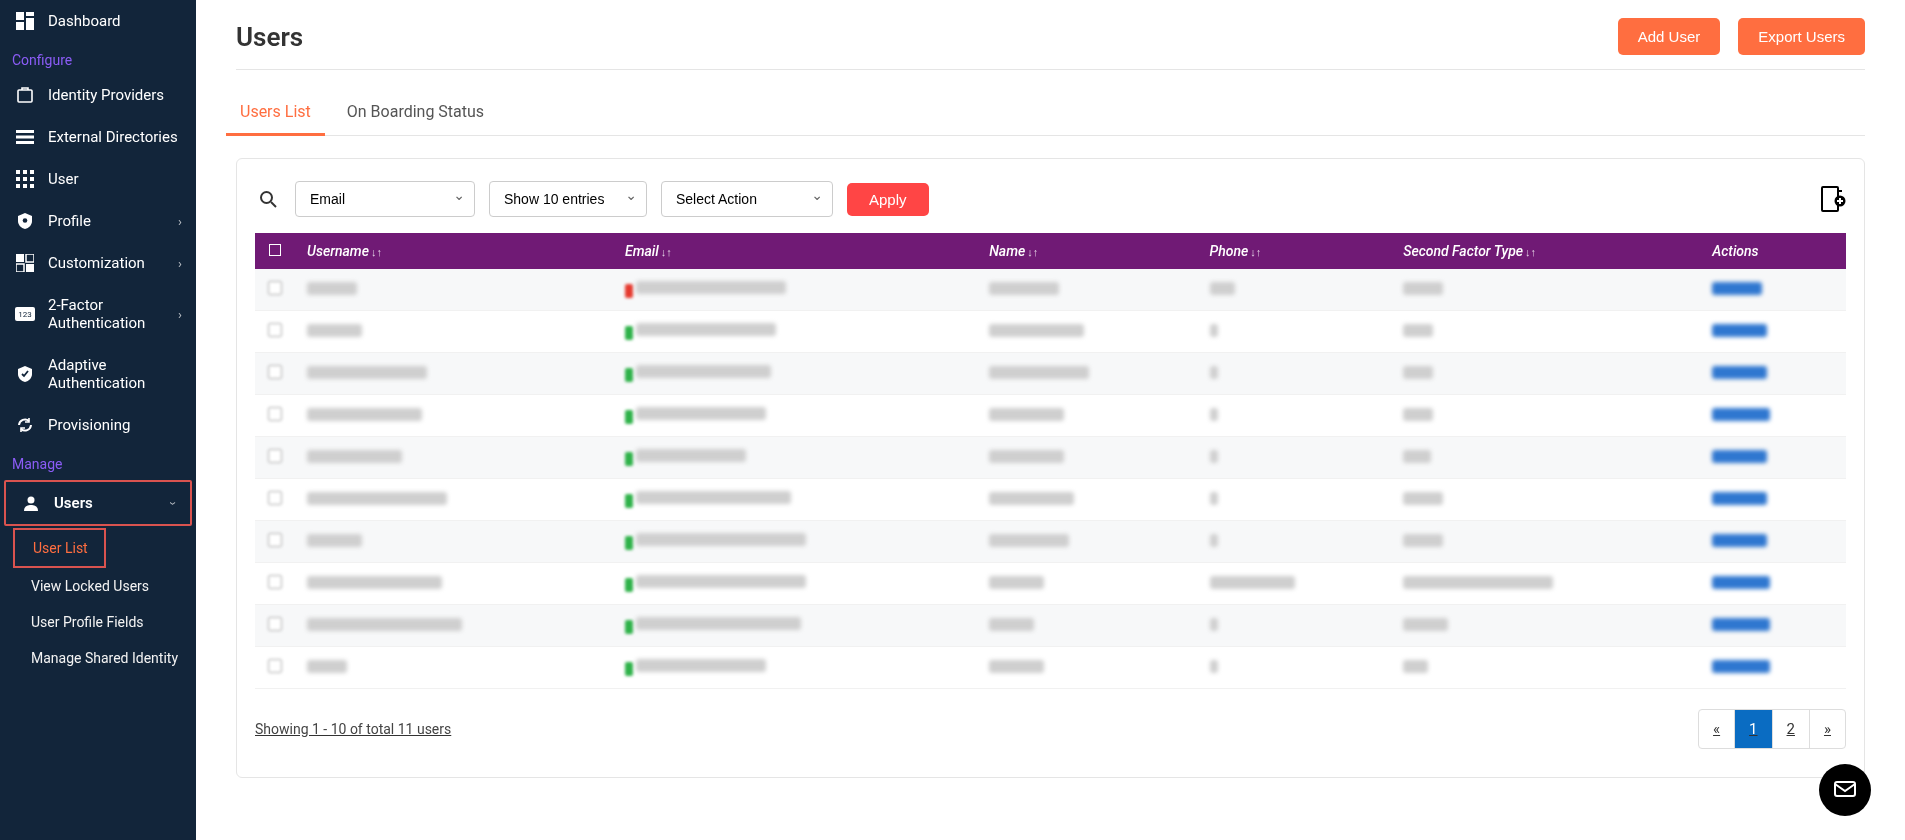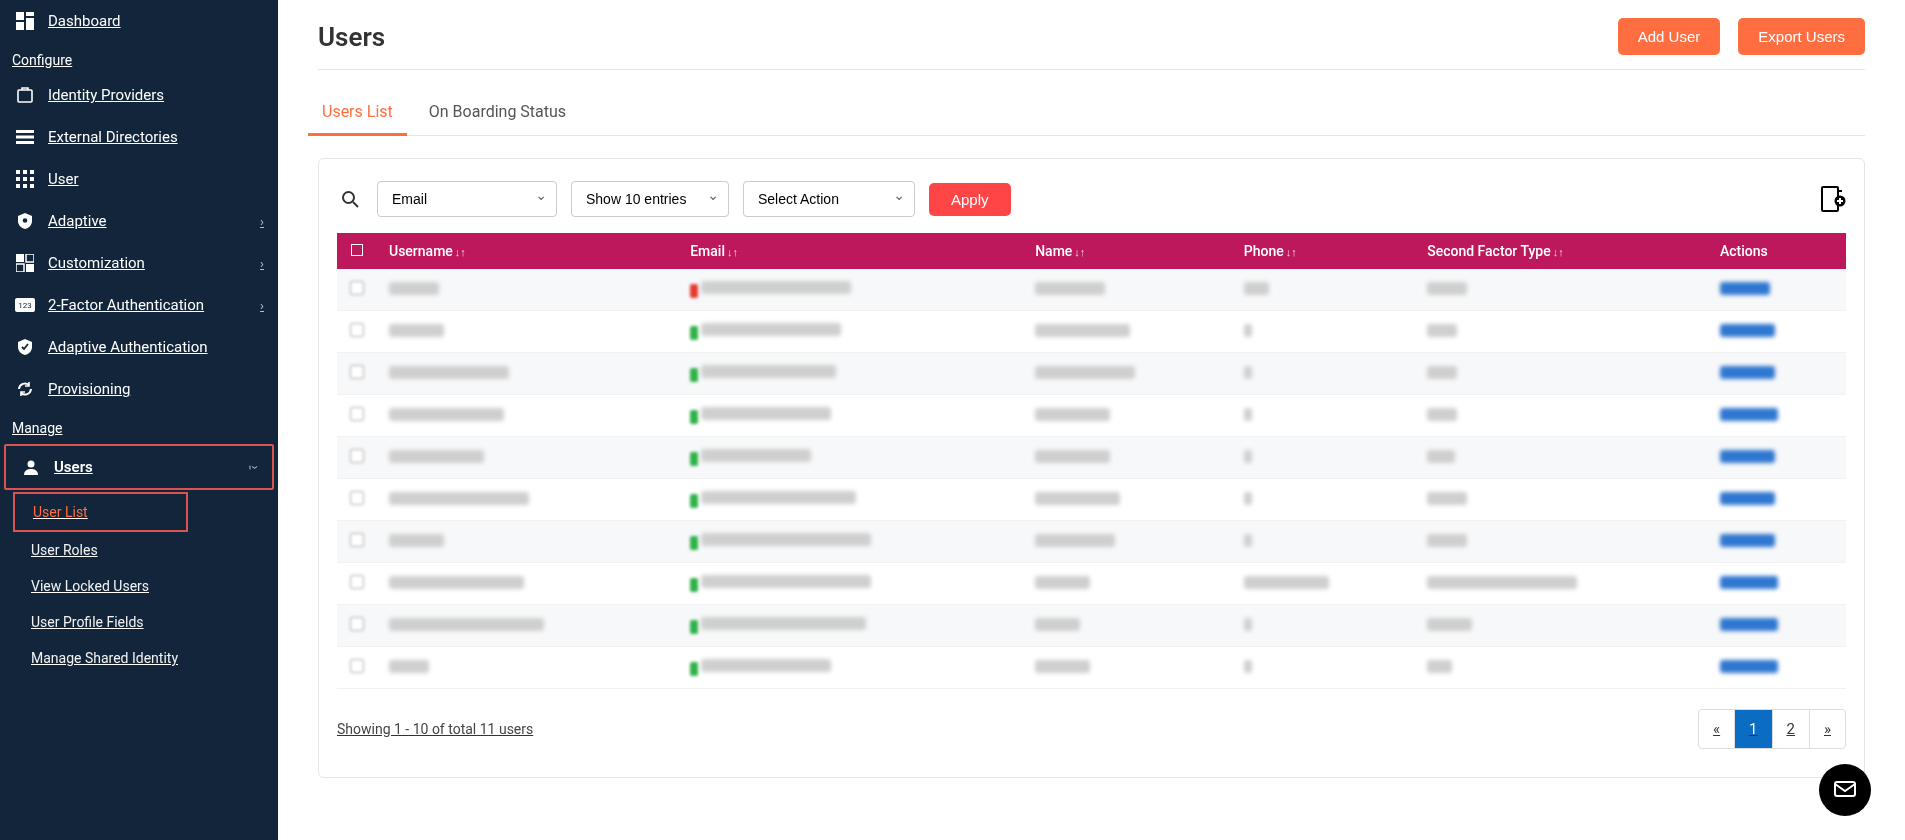--- a/index.html
+++ b/index.html
@@ -1,28 +1,28 @@
 <!DOCTYPE html>
 <html><head>
 <meta charset="utf-8">
 <style>
   * { box-sizing: border-box; margin: 0; padding: 0; }
   body { font-family: -apple-system, "Segoe UI", Roboto, sans-serif; background: #fff; color: #333; font-size: 14px; width: 1905px; height: 840px; overflow: hidden; }
   .app { display: flex; height: 100%; }
 
   
-  .sidebar { width: 278px; background: #12253a; color: #fff; overflow-y: auto; position: relative; text-decoration: underline; }
+  .sidebar { width: 196px; background: #12253a; color: #fff; overflow-y: auto; position: relative; }
   .sidebar::-webkit-scrollbar { width: 6px; }
   .sidebar::-webkit-scrollbar-thumb { background: #555; }
   .nav-item { display: flex; align-items: center; padding: 12px 14px; cursor: pointer; position: relative; }
   .nav-item .ico { width: 22px; display: inline-flex; align-items: center; justify-content: center; margin-right: 12px; }
   .nav-item .lbl { flex: 1; font-size: 15px; }
   .nav-item .chev { font-size: 13px; opacity: .7; }
   .nav-item .chev.down { transform: rotate(90deg); }
-  .nav-section { padding: 10px 12px 6px; color: #ffffff; font-size: 14px; }
+  .nav-section { padding: 10px 12px 6px; color: #8b5cf6; font-size: 14px; }
   .nav-highlight { border: 2px solid #d9534f; margin: 2px 4px; border-radius: 2px; }
   .subnav { padding-left: 31px; }
   .subnav .sub-item { padding: 10px 0; font-size: 14px; cursor: pointer; color: #f3f3f3; }
   .subnav .sub-item.sub-highlight { border: 2px solid #d9534f; margin-left: -18px; padding-left: 18px; margin-right: 90px; color: #ff6e40; }
   svg { display: block; }
 
   
   .main { flex: 1; padding: 18px 40px 0 40px; position: relative; overflow: auto; }
   .page-head { display: flex; align-items: center; padding-bottom: 14px; border-bottom: 1px solid #e5e5e5; }
   .page-title { font-size: 26px; font-weight: 600; flex: 1; }
@@ -38,21 +38,21 @@
   .toolbar { display: flex; align-items: center; gap: 14px; margin-bottom: 16px; }
   .search-input { width: 240px; height: 36px; border: 1px solid #ccc; border-radius: 4px; padding: 0 12px; font-size: 14px; }
   .select { height: 36px; border: 1px solid #ccc; border-radius: 4px; padding: 0 30px 0 14px; background: #fff; font-size: 14px; appearance: none; position: relative; }
   .select-wrap { position: relative; display: inline-block; }
   .select-wrap::after { content: "⌄"; position: absolute; right: 10px; top: 6px; font-size: 14px; color: #666; pointer-events: none; }
   .search-btn { background: none; border: none; cursor: pointer; padding: 4px; }
   .btn-apply { background: #ff4545; color: #fff; padding: 8px 22px; border-radius: 5px; }
   .addfile-ico { margin-left: auto; cursor: pointer; }
 
   table { width: 100%; border-collapse: collapse; }
-  thead th { background: #be185d; color: #fff; text-align: left; padding: 10px 12px; font-weight: 500; font-size: 14px; }
+  thead th { background: #701a75; color: #fff; text-align: left; padding: 10px 12px; font-weight: 500; font-size: 14px; font-style: italic; }
   thead th .sorticon { font-size: 11px; opacity: .8; margin-left: 2px; }
   thead th:first-child { width: 40px; text-align: center; }
   tbody tr { border-bottom: 1px solid #f1f1f1; }
   tbody tr:nth-child(odd) { background: #f7f8f9; }
   tbody td { padding: 12px; vertical-align: middle; position: relative; overflow: hidden; }
   .blurbar { height: 13px; background: #cfcfcf; border-radius: 3px; filter: blur(2px); display: inline-block; }
   .blurbar.link { background: #2f77d0; }
   .chk { width: 12px; height: 12px; border: 1px solid #fff; display: inline-block; }
   .row-chk { width: 14px; height: 14px; border: 1px solid #aaa; background: #fff; display: inline-block; border-radius: 2px; filter: blur(1.5px); }
   .dot { width: 8px; height: 14px; display: inline-block; border-radius: 2px; margin-right: 3px; filter: blur(1.5px); vertical-align: middle; }
@@ -122,21 +122,21 @@
       </span>
       <span class="lbl">User</span>
     </div>
     <div class="nav-item">
       <span class="ico">
         <svg width="18" height="18" viewBox="0 0 18 18" fill="#fff">
             <path d="M9 1 L16 4 V9 C16 13 13 16 9 17 C5 16 2 13 2 9 V4 Z"></path>
             <circle cx="9" cy="8.5" r="2.3" fill="#12253a"></circle>
           </svg>
       </span>
-      <span class="lbl">Adaptive</span>
+      <span class="lbl">Profile</span>
       <span class="chev">›</span>
     </div>
     <div class="nav-item">
       <span class="ico">
         <svg width="18" height="18" viewBox="0 0 18 18" fill="#fff">
             <rect x="0" y="0" width="8" height="8"></rect>
             <rect x="10" y="10" width="8" height="8"></rect>
             <rect x="10" y="0" width="8" height="8" fill="none" stroke="#fff" stroke-width="1.5"></rect>
             <rect x="0" y="10" width="8" height="8" fill="none" stroke="#fff" stroke-width="1.5"></rect>
           </svg>
@@ -182,21 +182,20 @@
         <svg width="18" height="18" viewBox="0 0 18 18" fill="#fff">
             <circle cx="9" cy="6" r="3.5"></circle>
             <path d="M2 17 C2 12 6 11 9 11 C12 11 16 12 16 17 Z"></path>
           </svg>
       </span>
       <span class="lbl" style="font-weight:600">Users</span>
       <span class="chev down">›</span>
     </div>
     <div class="subnav" id="users-submenu">
         <div class="sub-item sub-highlight">User List</div>
-        <div class="sub-item">User Roles</div>
         <div class="sub-item">View Locked Users</div>
         <div class="sub-item">User Profile Fields</div>
         <div class="sub-item">Manage Shared Identity</div>
       </div>
   </aside>
 
   <main class="main">
     <div class="page-head">
       <div class="page-title">Users</div>
       <button class="btn btn-orange">Add User</button>

